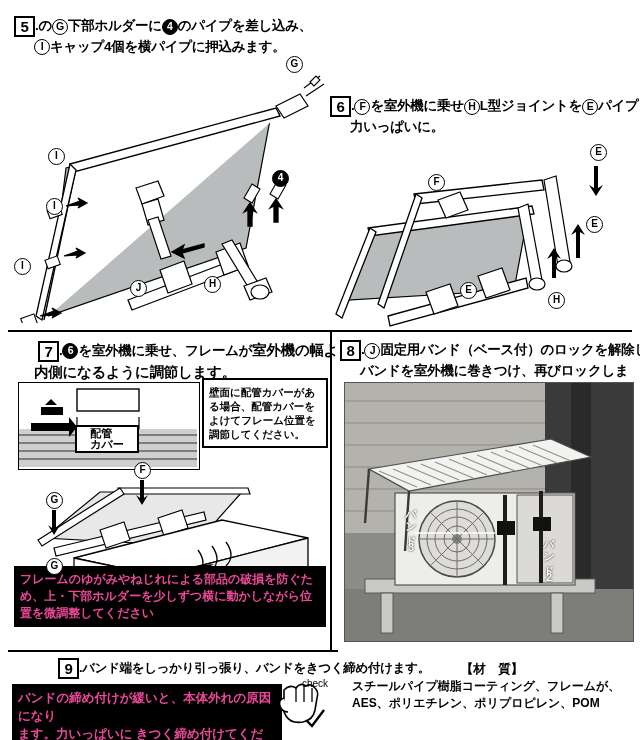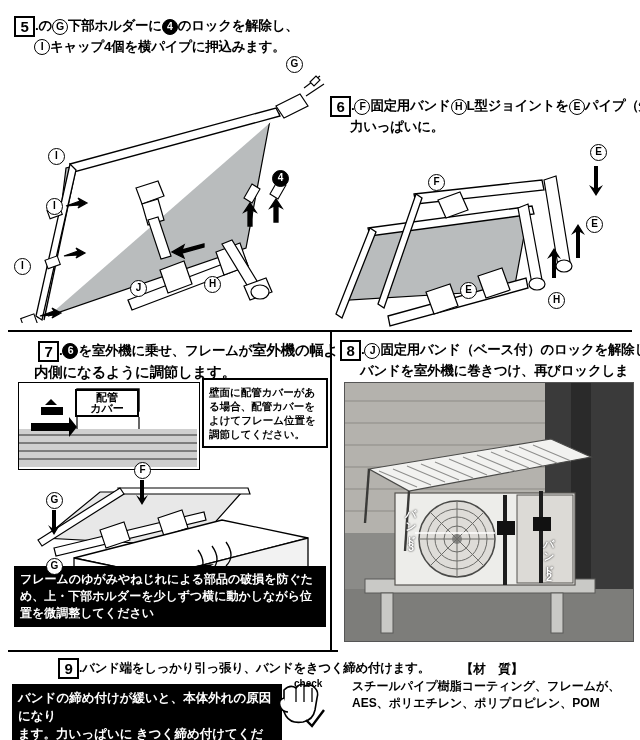--- a/index.html
+++ b/index.html
@@ -23,41 +23,41 @@
 
   
   .mk{
     position:absolute;border:1.4px solid #000;border-radius:50%;
     width:15px;height:15px;line-height:14px;text-align:center;font-size:10px;
     font-weight:bold;background:#fff;z-index:6;
   }
   .mk.f{background:#000;color:#fff;}
 
   
-  .kbox{border:2px solid #000;background:#fff;font-size:11px;font-weight:bold;text-align:center;}
-  .blackbox{background:#000;color:#ffffff;font-weight:bold;font-size:12.5px;line-height:17px;padding:5px 6px;}
+  .kbox{border:2px solid #000;background:#fff;font-size:11px;font-weight:bold;text-align:left;margin-top:36px;}
+  .blackbox{background:#000;color:#ec4899;font-weight:bold;font-size:12.5px;line-height:17px;padding:5px 6px;}
   .outlinebox{border:2px solid #000;background:#fff;font-size:12.5px;font-weight:bold;line-height:18px;padding:5px 7px;}
 
   .sep{position:absolute;background:#000;}
 
   
   .vtext{writing-mode:vertical-rl;text-orientation:upright;font-weight:bold;font-size:11px;letter-spacing:1px;}
 
   .photo{background:#8f8f8f;border:1px solid #555;overflow:hidden;position:relative;}
   svg{display:block;}
   .hand{font-size:10px;}
 </style>
 </head>
 <body>
 
 <div class="page">
 
   <div class="abs" style="left:14px;top:16px;width:300px;">
     <div class="stepline" style="white-space:nowrap;">
-      <span class="stepnum">5</span><span>.</span><span>の</span><span class="circ">G</span><span>下部ホルダーに</span><span class="circ filled">4</span><span>のロックを解除し、</span>
+      <span class="stepnum">5</span><span>.</span><span>の</span><span class="circ">G</span><span>下部ホルダーに</span><span class="circ filled">4</span><span>のパイプを差し込み、</span>
     </div>
     <div class="stepline" style="padding-left:20px;white-space:nowrap;">
       <span class="circ">I</span><span>キャップ4個を横パイプに押込みます。</span>
     </div>
   </div>
 
   <div class="abs" style="left:8px;top:48px;width:320px;height:275px;">
     <svg width="320" height="275" viewBox="0 0 320 275">
 
       <polygon points="40,268 58,120 262,72 238,200" fill="#b9bcbd" stroke="#000" stroke-width="1.2"></polygon>
@@ -118,21 +118,21 @@
     <div class="mk" style="left:38px;top:150px;">I</div>
     <div class="mk" style="left:6px;top:210px;">I</div>
     <div class="mk" style="left:122px;top:232px;">J</div>
     <div class="mk" style="left:196px;top:228px;">H</div>
     <div class="mk" style="left:278px;top:8px;">G</div>
     <div class="mk f" style="left:264px;top:122px;">4</div>
   </div>
 
   <div class="abs" style="left:330px;top:96px;width:305px;">
     <div class="stepline" style="white-space:nowrap;">
-      <span class="stepnum">6</span><span>.</span><span class="circ">F</span><span>固定用バンド</span><span class="circ">H</span><span>L型ジョイントを</span><span class="circ">E</span><span>パイプ（短）で</span>
+      <span class="stepnum">6</span><span>.</span><span class="circ">F</span><span>を室外機に乗せ</span><span class="circ">H</span><span>L型ジョイントを</span><span class="circ">E</span><span>パイプ（短）で</span>
     </div>
     <div class="stepline" style="padding-left:20px;">力いっぱいに。</div>
   </div>
 
   <div class="abs" style="left:318px;top:140px;width:320px;height:200px;">
     <svg width="320" height="200" viewBox="0 0 320 200">
       <polygon points="30,160 52,92 210,74 196,150" fill="#b9bcbd" stroke="#000" stroke-width="1.2"></polygon>
 
       <polygon points="50,88 214,66 216,74 52,96" fill="#fff" stroke="#000" stroke-width="1.3"></polygon>
       <polygon points="96,54 224,40 226,50 98,64" fill="#fff" stroke="#000" stroke-width="1.3"></polygon>
@@ -335,21 +335,21 @@
     <svg width="60" height="56" viewBox="0 0 60 56">
       <path d="M8,10 q6,-6 12,-2 q4,-6 10,-2 q5,-3 9,2 q4,4 2,10 l-2,12 q-2,10 -12,12 q-12,2 -17,-6 q-5,-8 -2,-16 z" fill="#fff" stroke="#000" stroke-width="1.6"></path>
       <path d="M8,18 q-6,2 -4,8 q2,6 8,6" fill="#fff" stroke="#000" stroke-width="1.6"></path>
       <g stroke="#000" stroke-width="1.3" fill="none">
         <path d="M20,8 L20,22"></path>
           <path d="M28,6 L28,22"></path>
           <path d="M36,8 L36,22"></path>
       </g>
       <path d="M30,40 l6,6 l12,-16" stroke="#000" stroke-width="2.4" fill="none"></path>
     </svg>
-    <div class="abs hand" style="left:18px;top:-2px;font-weight:bold;">check</div>
+    <div class="abs hand" style="left:26px;top:-2px;font-weight:normal;">check</div>
   </div>
 
   <div class="abs" style="left:352px;top:660px;width:280px;text-align:center;">
     <div style="font-size:12.5px;font-weight:bold;line-height:18px;">【材　質】</div>
     <div style="font-size:12px;font-weight:bold;line-height:17px;text-align:left;">スチールパイプ樹脂コーティング、フレームが、</div>
     <div style="font-size:12px;font-weight:bold;line-height:17px;text-align:left;">AES、ポリエチレン、ポリプロピレン、POM</div>
   </div>
 
 </div>
 

